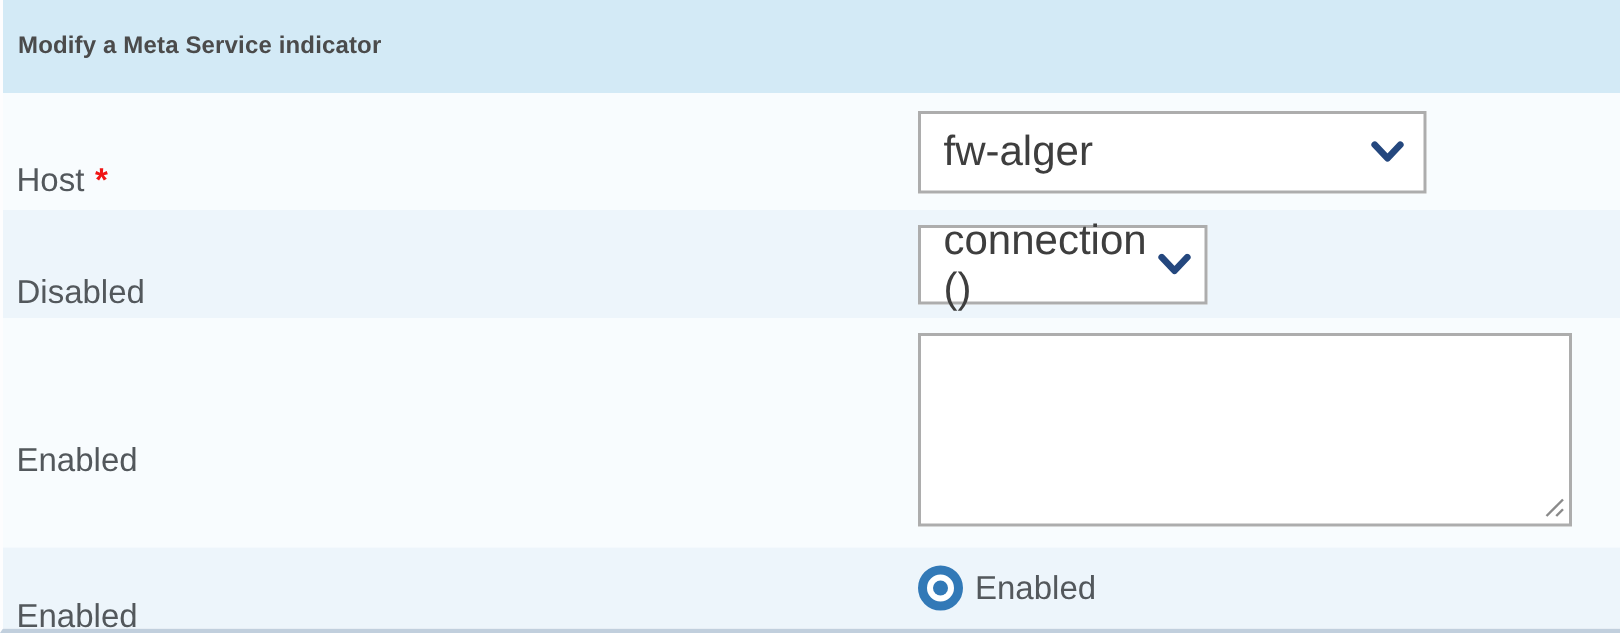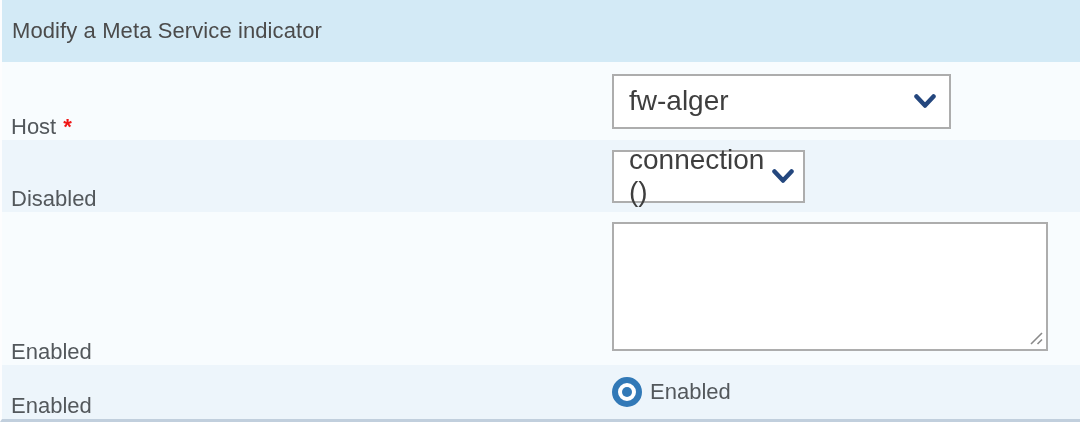--- a/index.html
+++ b/index.html
@@ -34,31 +34,31 @@
     flex-direction: column;
   }
   .row { display: flex; align-items: stretch; width: 100%; }
   .row-header  { height: 62px;  background: var(--header-bg); align-items: center; }
   .row-host    { height: 78px;  background: var(--row-light-bg); }
   .row-service { height: 72px;  background: var(--row-alt-bg); }
   .row-comments{ height: 153px; background: var(--row-light-bg); }
   .row-status  { height: 54px;  background: var(--row-alt-bg); }
 
   .title {
-    font-size: 22px;
-    font-weight: 400;
+    font-size: 16px;
+    font-weight: 700;
     color: var(--title-text);
     padding-left: 10px;
     letter-spacing: 0.1px;
   }
   .cell-label {
     width: 610px;
     flex: 0 0 610px;
     display: flex;
-    align-items: flex-end;
+    align-items: center;
     padding-left: 9px;
     font-size: 22px;
     color: var(--label-text);
     margin-top: 37px;
   }
   .req {
     color: var(--required-red);
     font-weight: 700;
     margin-left: 7px;
     font-size: 22px;

